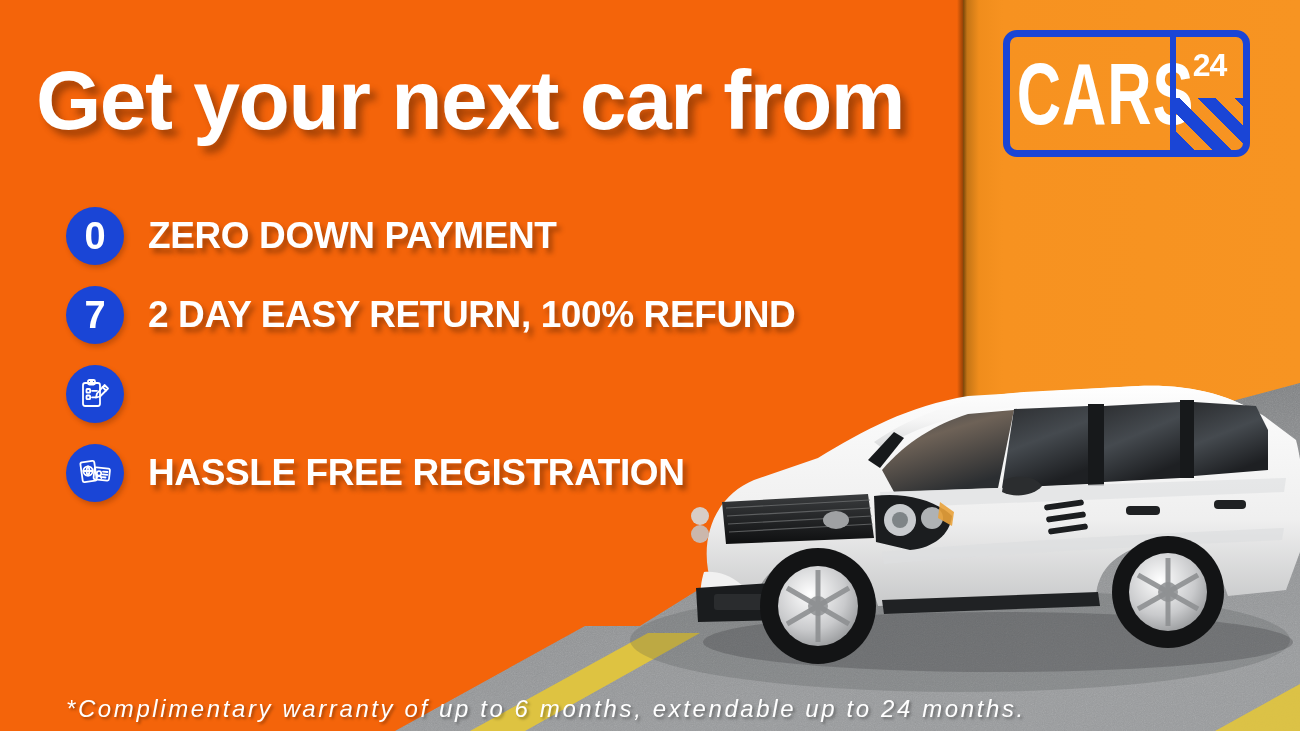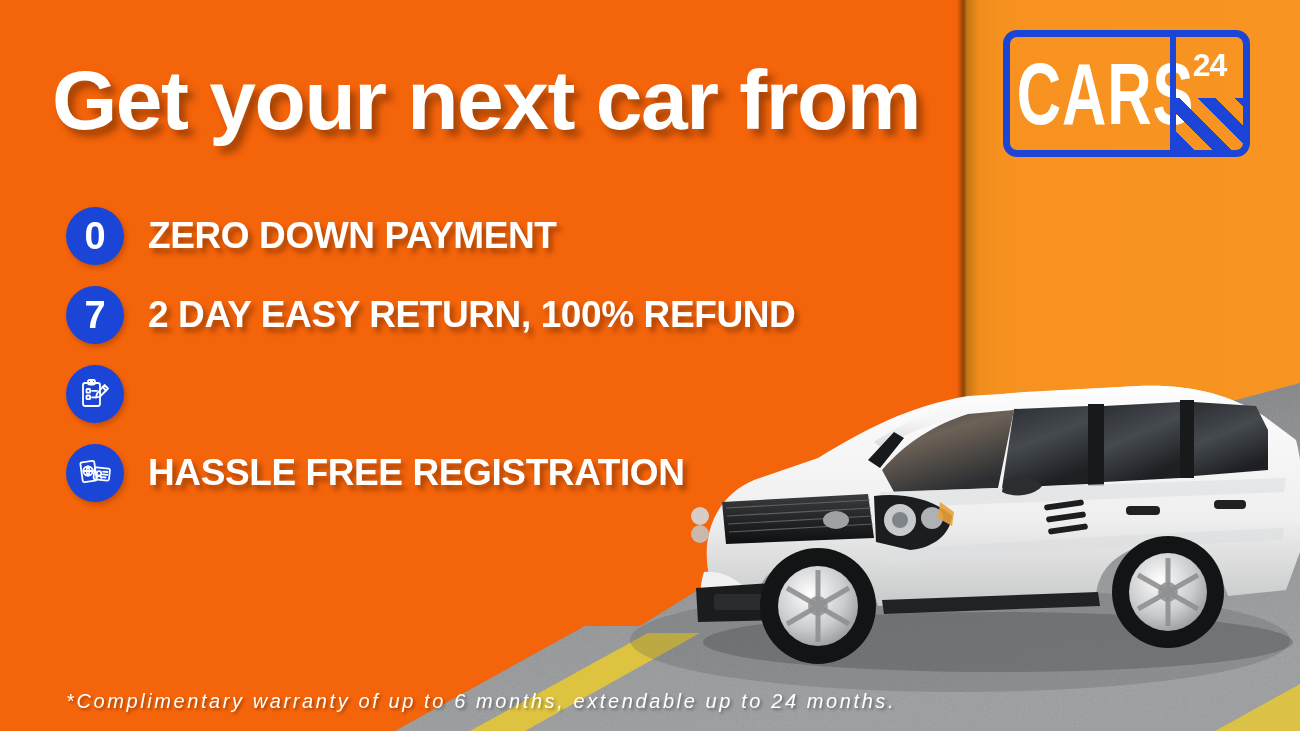--- a/index.html
+++ b/index.html
@@ -41,21 +41,21 @@
   .road {
     position: absolute;
     left: 0; top: 0;
     width: 1300px; height: 731px;
     pointer-events: none;
   }
 
   
   .headline {
     position: absolute;
-    left: 52px;
+    left: 36px;
     top: 52px;
     font-size: 84px;
     font-weight: bold;
     letter-spacing: -1.5px;
     color: #FFFFFF;
     text-shadow: 6px 7px 7px rgba(70,26,0,.45);
     white-space: nowrap;
   }
 
   
@@ -155,23 +155,23 @@
     font-weight: bold;
     letter-spacing: -0.4px;
     white-space: nowrap;
     text-shadow: 4px 5px 5px rgba(70,26,0,.42);
   }
 
   
   .footnote {
     position: absolute;
     left: 66px;
-    bottom: 18px;
-    color: #FFFFFF;
-    font-size: 20px;
+    bottom: 8px;
+    color: #FFFFFF;
+    font-size: 24px;
     font-style: italic;
     letter-spacing: 2.6px;
     white-space: nowrap;
     text-shadow: 2px 2px 3px rgba(0,0,0,.35);
   }
 
   
   .car {
     position: absolute;
     left: 668px;

